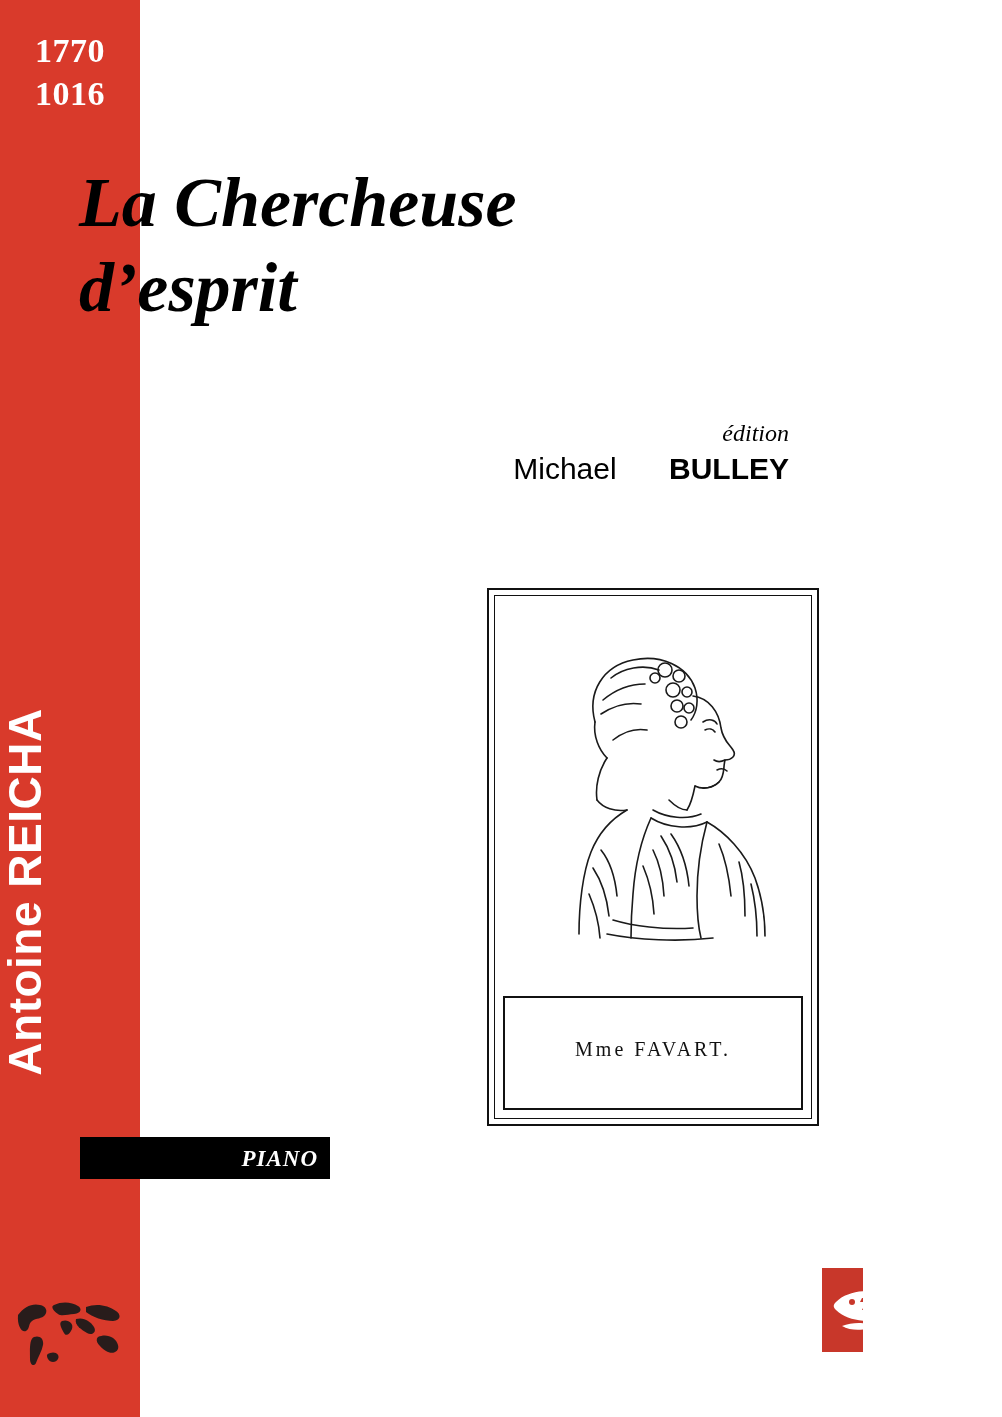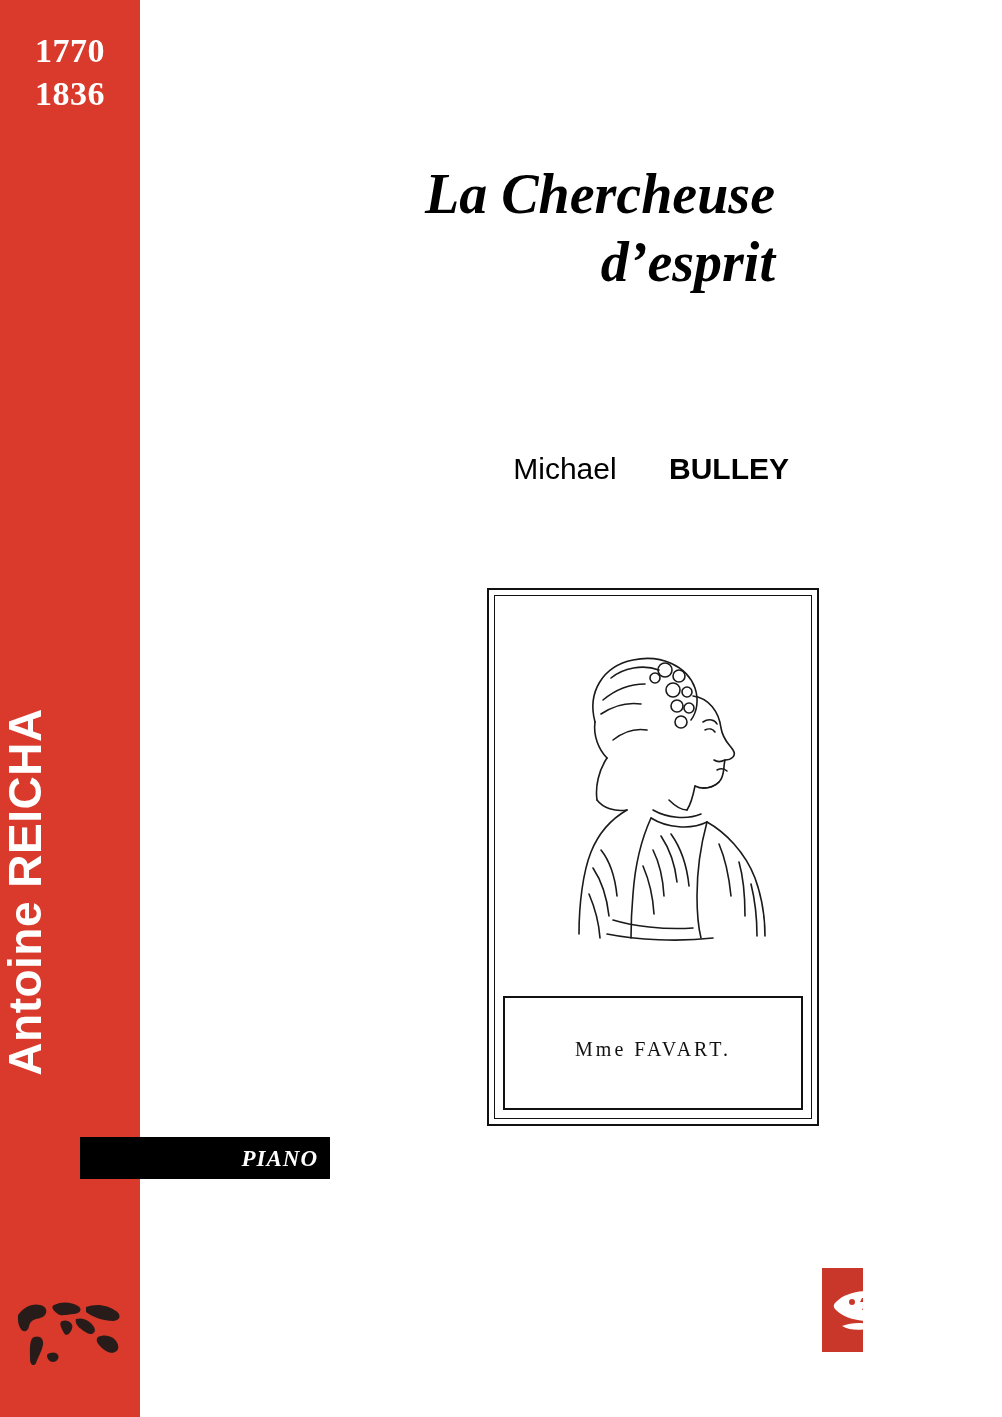--- a/index.html
+++ b/index.html
@@ -84,28 +84,28 @@
     font-family: "Liberation Serif", serif;
     font-style: italic;
     font-weight: bold;
     font-size: 23px;
     letter-spacing: 1px;
   }
 
   
   .title {
     position: absolute;
-    right: 88px;
+    right: 64px;
     top: 160px;
     width: 720px;
-    text-align: right;
+    text-align: left;
     font-family: "Liberation Serif", serif;
     font-style: italic;
     font-weight: bold;
-    font-size: 56px;
+    font-size: 70px;
     line-height: 1.22;
     color: #000000;
   }
   .title .line { display: block; }
 
   
   .edition-label {
     position: absolute;
     right: 74px;
     top: 420px;
@@ -198,21 +198,21 @@
 </style>
 </head>
 <body>
 
 <div class="page">
 
   <div class="red-band"></div>
 
   <div class="dates">
     <div>1770</div>
-    <div>1836</div>
+    <div>1016</div>
   </div>
 
   <div class="composer">Antoine REICHA</div>
 
   <div class="worldmap">
     <svg width="116" height="78" viewBox="0 0 116 78" xmlns="http://www.w3.org/2000/svg">
       <g fill="#1a1a1a">
         <path d="M4,22 C10,14 18,10 26,12 C32,13 34,18 31,22 C28,26 22,25 18,28 C14,31 16,36 12,38 C8,40 3,33 4,22 Z"></path>
         <path d="M20,44 C26,42 30,46 29,52 C28,58 24,64 22,70 C20,74 16,72 16,66 C16,58 15,46 20,44 Z"></path>
         <path d="M40,12 C48,8 58,9 64,13 C69,16 66,21 60,21 C54,21 48,24 44,21 C40,18 36,14 40,12 Z"></path>
@@ -227,20 +227,21 @@
 
   <div class="piano-bar">
     <span>PIANO</span>
   </div>
 
   <div class="title">
     <span class="line">La Chercheuse</span>
     <span class="line">d’esprit</span>
   </div>
 
+  <div class="edition-label">édition</div>
   <div class="editor-name">
     <span>Michael </span><span class="surname">BULLEY</span>
   </div>
 
   <div class="portrait">
     <div class="frame-outer"></div>
     <div class="frame-mid"></div>
     <div class="frame-inner"></div>
 
     <svg width="300" height="392" viewBox="0 0 300 392" xmlns="http://www.w3.org/2000/svg">

